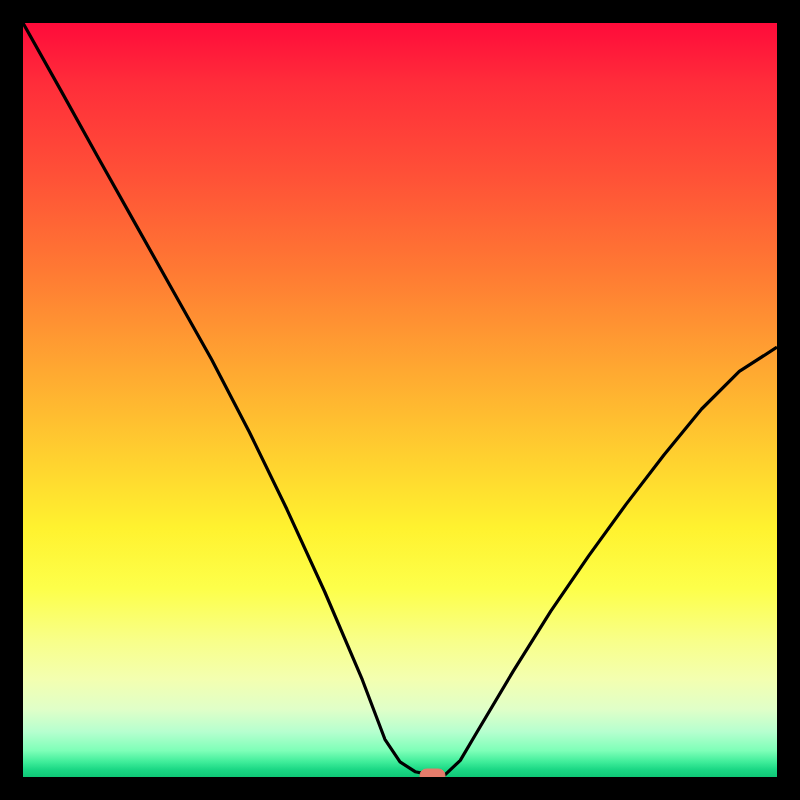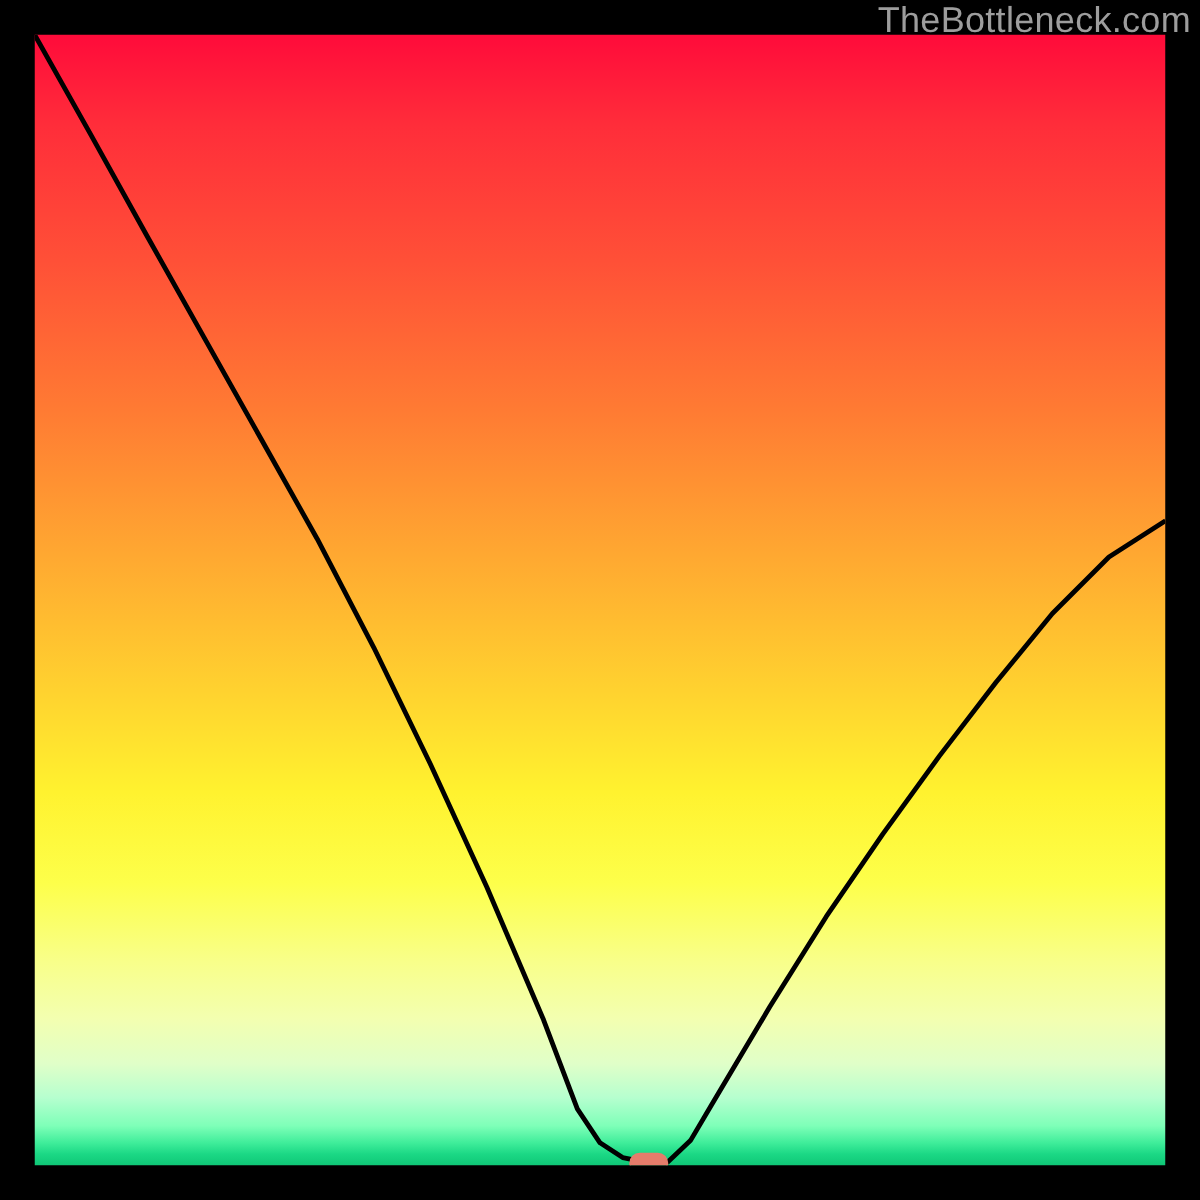--- a/index.html
+++ b/index.html
@@ -105,14 +105,13 @@
                L 527.8 588.1
                L 565.5 533.1
                L 603.2 481.1
                L 640.9 432.0
                L 678.6 386.0
                L 716.3 348.3
                L 754 324.2"></path>
       <rect class="marker" x="397" y="746" width="25" height="13" rx="6.5" ry="6.5"></rect>
     </svg>
   </div>
-  <div class="watermark">TheBottleneck.com</div>
 </div>
 
 </body></html>

